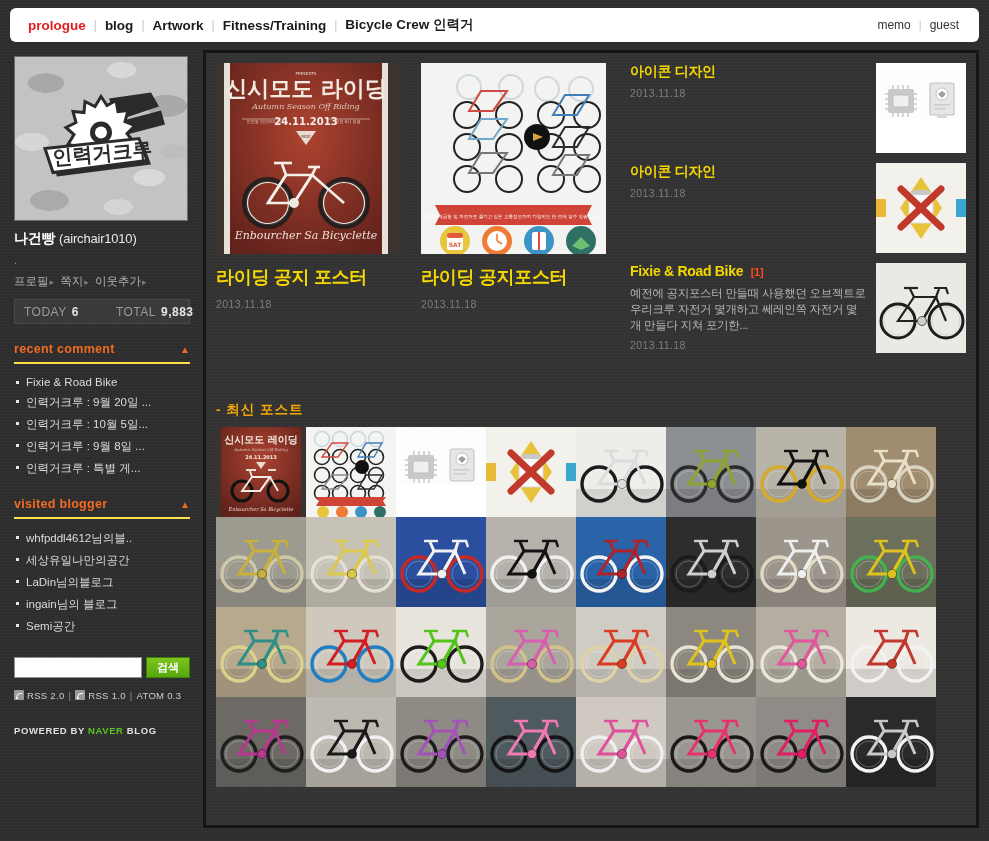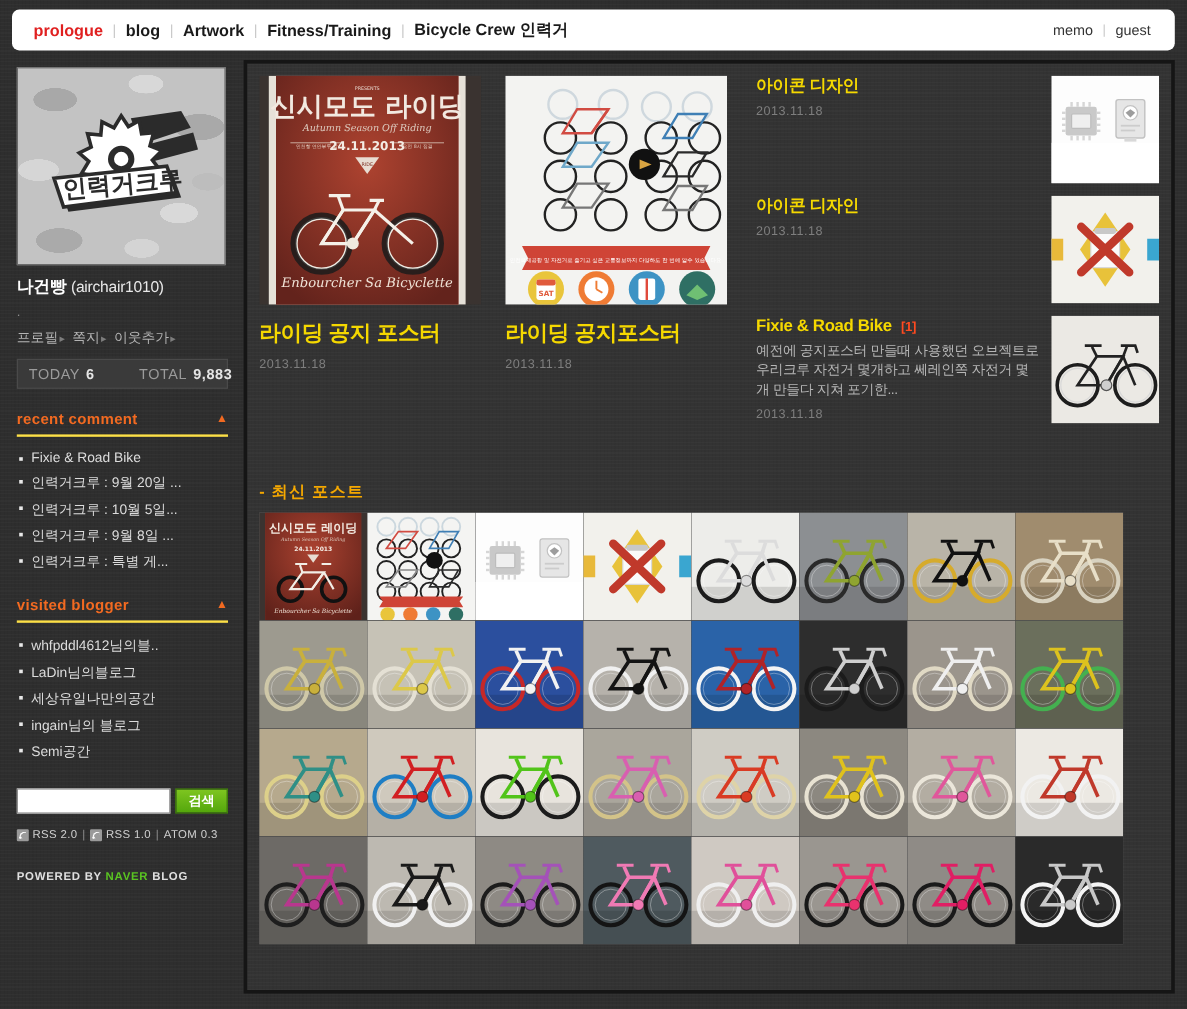--- a/index.html
+++ b/index.html
@@ -105,21 +105,21 @@
     font-family: "Liberation Sans", sans-serif;
   }
   .searchbox button {
     width: 44px; height: 21px; margin-left: 4px; cursor: pointer;
     background: linear-gradient(#7ec520, #54a70c);
     border: 1px solid #3f7f09; color: #fff;
     font-size: 11px; font-weight: bold;
     font-family: "Liberation Sans", sans-serif;
   }
   .rss { margin-top: 12px; font-size: 9.5px; color: #cfcfcf; letter-spacing: .3px;
-         display: flex; align-items: center; flex-wrap: nowrap; }
+         display: flex; flex-wrap: nowrap; }
   .rss .ic {
     display: inline-block; width: 10px; height: 10px; background: #9a9a9a;
     margin-right: 3px; position: relative; vertical-align: -1px; border-radius: 1px;
   }
   .rss .ic::after {
     content: ""; position: absolute; left: 1.5px; bottom: 1.5px;
     width: 2px; height: 2px; background: #fff; border-radius: 50%;
   }
   .rss .ic::before {
     content: ""; position: absolute; left: 1.5px; bottom: 1.5px;
@@ -245,22 +245,22 @@
     </ul>
   </section>
 
   <section class="side-sec">
     <div class="side-sec-head">
       <span class="t">visited blogger</span>
       <span class="chev">▲</span>
     </div>
     <ul class="side-list">
       <li>whfpddl4612님의블..</li>
+      <li>세상유일나만의공간</li>
       <li>LaDin님의블로그</li>
-      <li>세상유일나만의공간</li>
       <li>ingain님의 블로그</li>
       <li>Semi공간</li>
     </ul>
   </section>
 
   <div class="searchbox">
     <input type="text" placeholder="" style="">
     <button>검색</button>
   </div>
 

